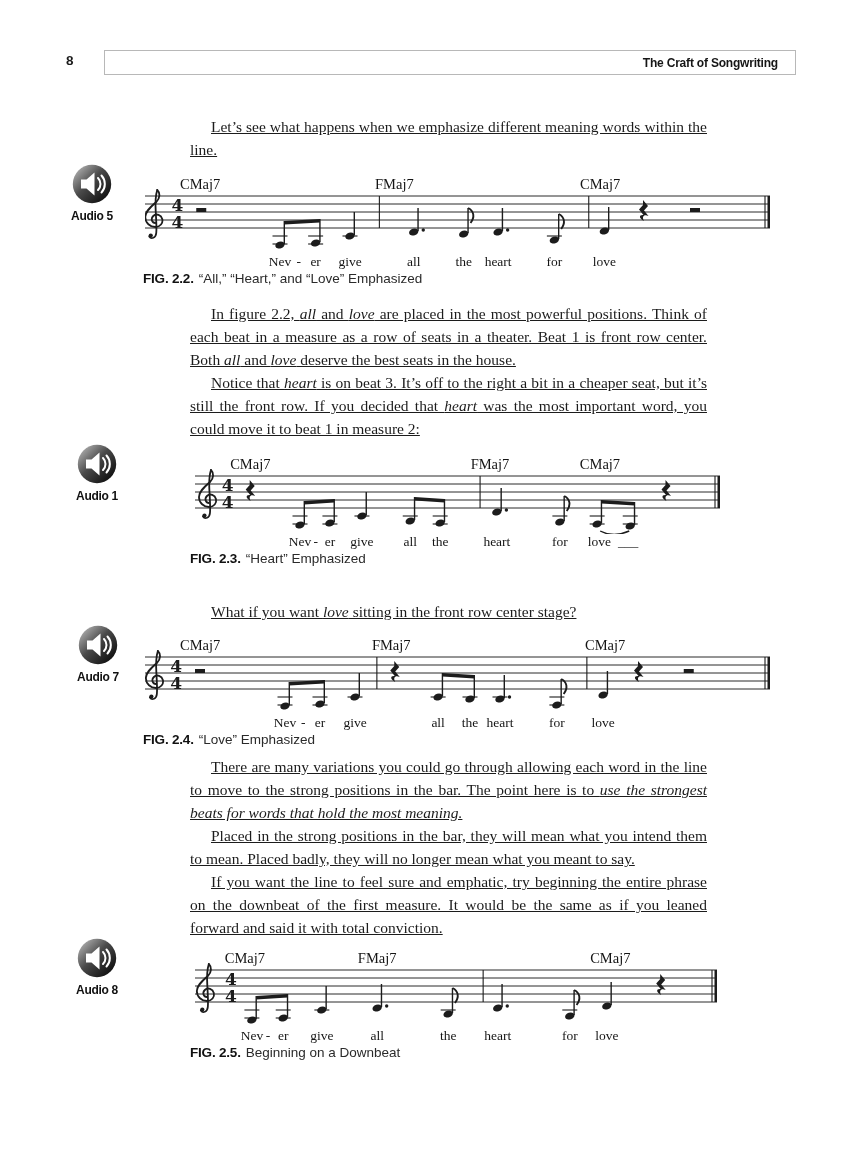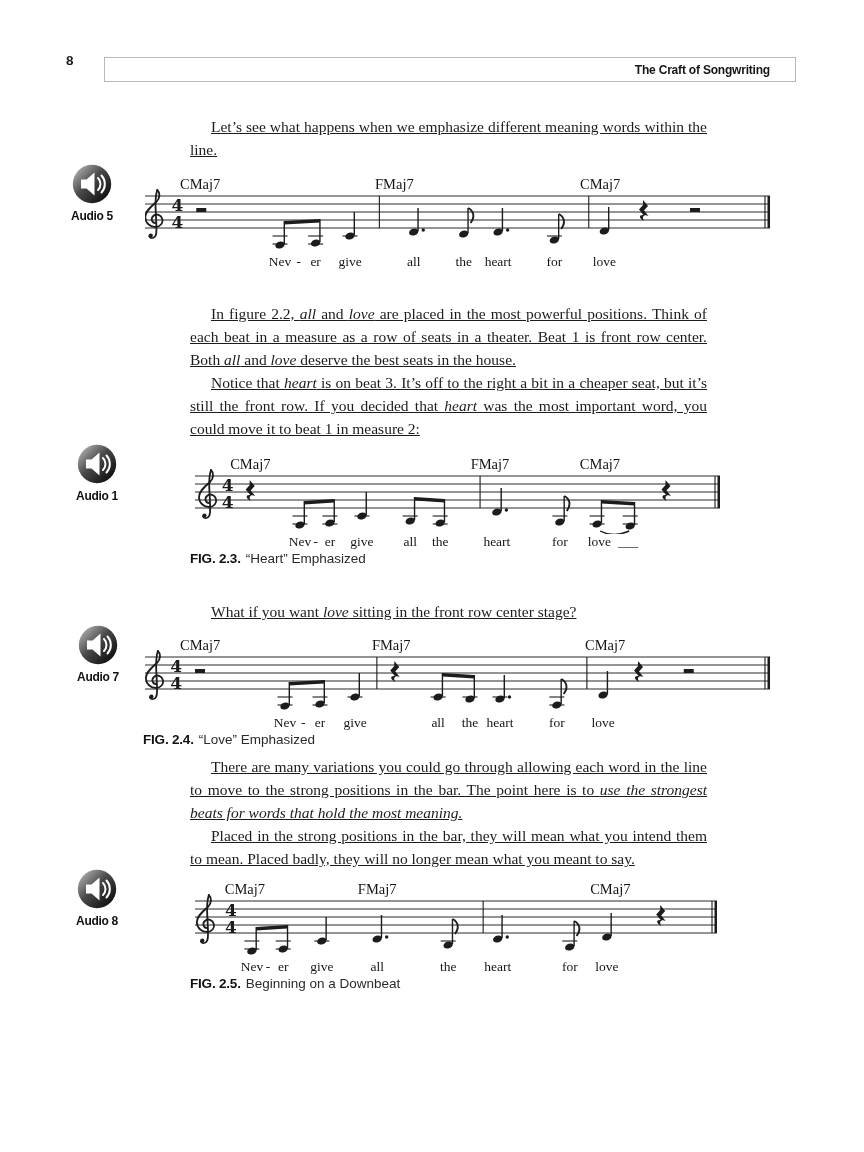--- a/index.html
+++ b/index.html
@@ -3,21 +3,21 @@
 <meta charset="utf-8">
 <style>
   html,body{margin:0;padding:0;background:#e8e8e8;}
   .page{position:relative;width:864px;height:1152px;background:#ffffff;margin:0 auto;overflow:hidden;
         font-family:"Liberation Serif","DejaVu Serif",serif;color:#1c1c1c;}
   
   .hdr{position:absolute;top:50px;left:0;right:0;height:26px;}
   .pgnum{position:absolute;left:66px;top:3px;font-family:"Liberation Sans",sans-serif;
          font-weight:bold;font-size:13.5px;}
   .hdr-box{position:absolute;left:104px;right:68px;top:0;height:25px;border:1px solid #b8b8b8;
-           display:flex;align-items:center;justify-content:flex-end;padding-right:25px;box-sizing:border-box;margin-top:7px;}
+           display:flex;align-items:center;justify-content:flex-end;padding-right:17px;box-sizing:border-box;}
   .hdr-title{font-family:"Liberation Sans",sans-serif;font-weight:bold;font-size:12px;
              letter-spacing:-0.2px;color:#161616;}
   
   .flow{position:absolute;top:108px;left:0;right:0;}
   p.body-para{margin:0 0 0 190px;width:517px;text-align:justify;text-indent:21px;
               font-size:15.5px;line-height:23px;text-decoration:underline;}
   p.body-para i{font-style:italic;}
   #p1{margin-top:7px;}
   #p2{margin-top:8px;}
   #p4{margin-top:26px;}
@@ -121,20 +121,21 @@
           <span class="lyric" style="left: 21.6%;">Nev</span>
           <span class="lyric" style="left: 24.6%;">-</span>
           <span class="lyric" style="left: 27.3%;">er</span>
           <span class="lyric" style="left: 32.8%;">give</span>
           <span class="lyric" style="left: 43%;">all</span>
           <span class="lyric" style="left: 51%;">the</span>
           <span class="lyric" style="left: 56.5%;">heart</span>
           <span class="lyric" style="left: 65.5%;">for</span>
           <span class="lyric" style="left: 73.5%;">love</span>
         </div>
+        <div class="caption" style="left: 143px;"><b>FIG. 2.2.</b><span>“All,” “Heart,” and “Love” Emphasized</span></div>
       </section>
     <p class="body-para" id="p2"><span>In figure 2.2, </span><i>all</i><span> and </span><i>love</i><span> are placed in the most powerful positions. Think of each beat in a measure as a row of seats in a theater. Beat 1 is front row center. Both </span><i>all</i><span> and </span><i>love</i><span> deserve the best seats in the house.</span></p>
     <p class="body-para" id="p3"><span>Notice that </span><i>heart</i><span> is on beat 3. It’s off to the right a bit in a cheaper seat, but it’s still the front row. If you decided that </span><i>heart</i><span> was the most important word, you could move it to beat 1 in measure 2:</span></p>
     <section class="figure fig-b">
         <div class="audio-badge" style="left: 71px;"><svg width="40" height="40" viewBox="0 0 40 40">
             <defs>
               <linearGradient id="agrad1" x1="0" y1="0" x2="1" y2="1">
                 <stop offset="0" stop-color="#c8c8c8"></stop>
                 <stop offset="0.45" stop-color="#4a4a4a"></stop>
                 <stop offset="1" stop-color="#000000"></stop>
@@ -296,20 +297,21 @@
           <span class="lyric" style="left: 46.9%;">all</span>
           <span class="lyric" style="left: 52%;">the</span>
           <span class="lyric" style="left: 56.8%;">heart</span>
           <span class="lyric" style="left: 65.9%;">for</span>
           <span class="lyric" style="left: 73.3%;">love</span>
         </div>
         <div class="caption" style="left: 143px;"><b>FIG. 2.4.</b><span>“Love” Emphasized</span></div>
       </section>
     <p class="body-para" id="p6"><span>There are many variations you could go through allowing each word in the line to move to the strong positions in the bar. The point here is to </span><i>use the strongest beats for words that hold the most meaning.</i></p>
     <p class="body-para" id="p7"><span>Placed in the strong positions in the bar, they will mean what you intend them to mean. Placed badly, they will no longer mean what you meant to say.</span></p>
+    <p class="body-para" id="p8"><span>If you want the line to feel sure and emphatic, try beginning the entire phrase on the downbeat of the first measure. It would be the same as if you leaned forward and said it with total conviction.</span></p>
     <section class="figure fig-d">
         <div class="audio-badge" style="left: 71px;"><svg width="40" height="40" viewBox="0 0 40 40">
             <defs>
               <linearGradient id="agrad3" x1="0" y1="0" x2="1" y2="1">
                 <stop offset="0" stop-color="#c8c8c8"></stop>
                 <stop offset="0.45" stop-color="#4a4a4a"></stop>
                 <stop offset="1" stop-color="#000000"></stop>
               </linearGradient>
             </defs>
             <circle cx="20" cy="20" r="19.2" fill="url(#agrad3)"></circle>

